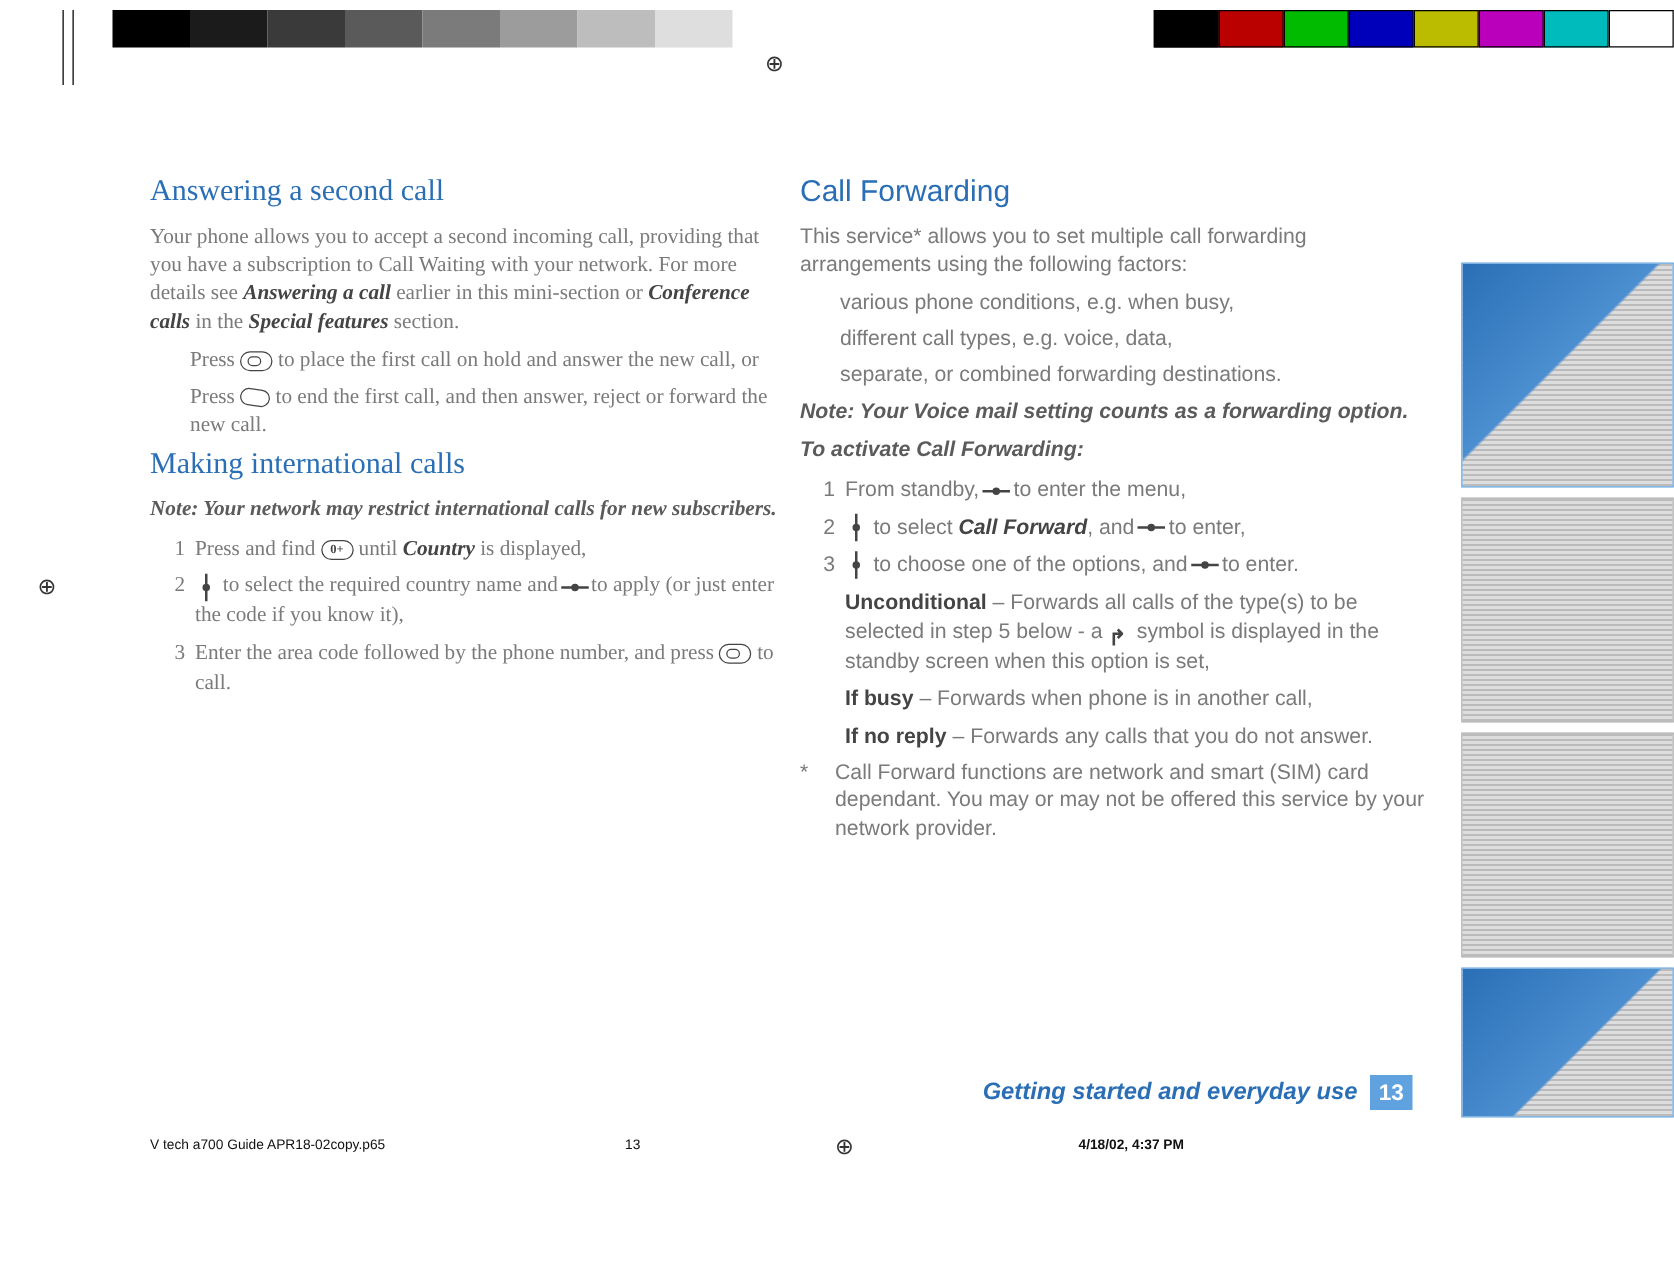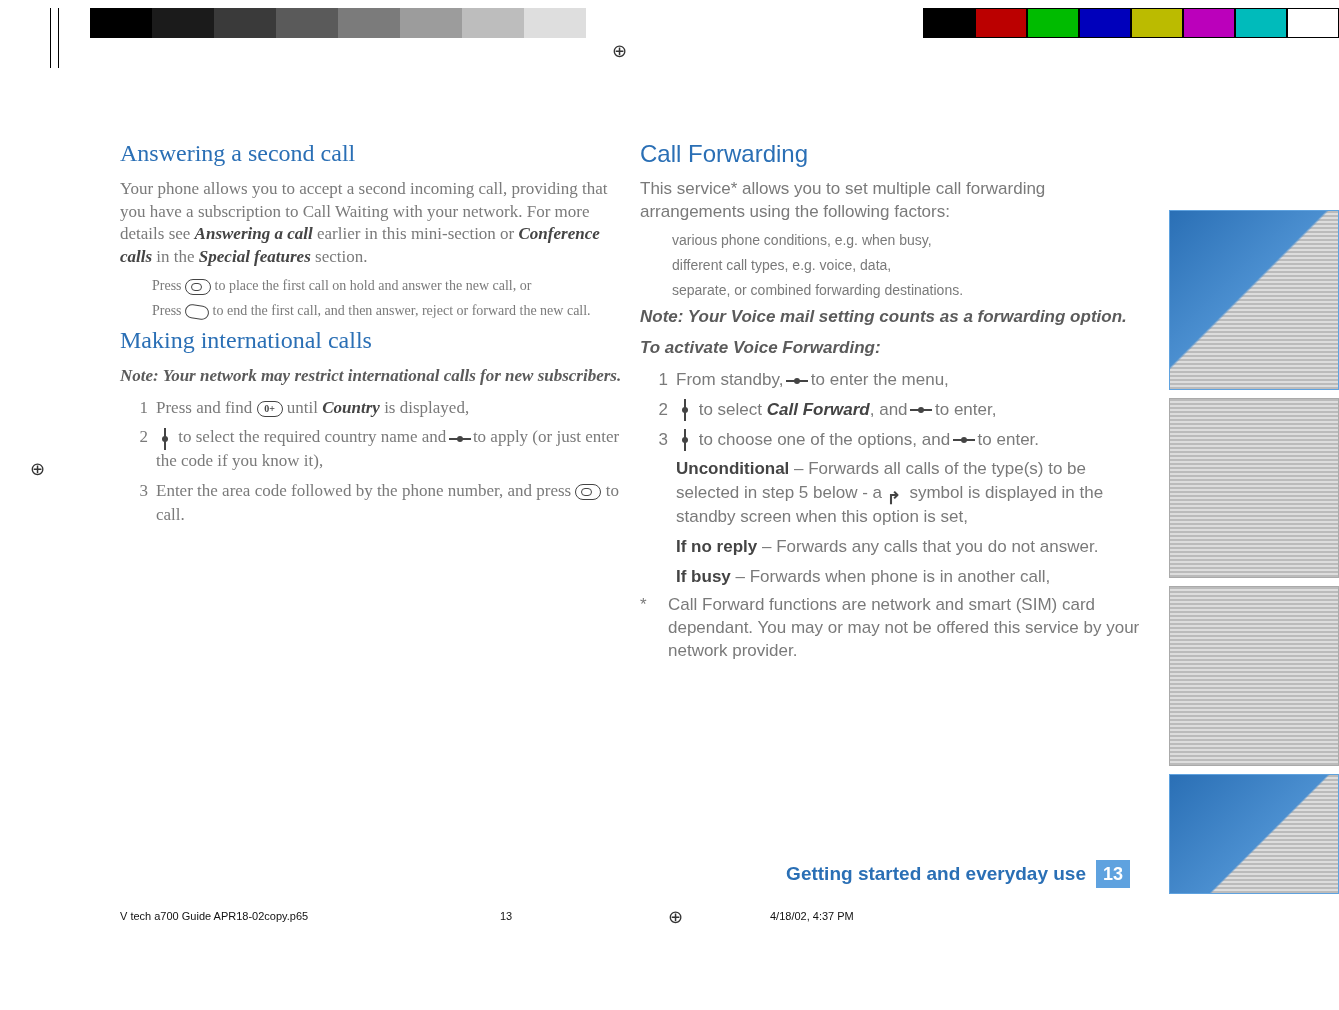--- a/index.html
+++ b/index.html
@@ -22,21 +22,21 @@
   .col{position:absolute;top:0;width:505px;}
   .col.left{left:0;font-family:Liberation Serif, serif;}
   .col.right{left:520px;}
 
   h2{color:#2a6fb5;font-size:24px;font-weight:400;margin:0 0 10px 0;line-height:1.15;}
   p{margin:0 0 8px 0;font-size:17px;line-height:1.35;}
   .xref{font-style:italic;color:#444;font-weight:700;}
   .sub{font-size:17px;font-style:italic;color:#5b5b5b;margin-top:4px;font-weight:700;}
 
   ul.plain{list-style:none;margin:4px 0 6px 0;padding:0 0 0 32px;}
-  ul.plain>li{font-size:14px;line-height:1.35;margin-bottom:6px;}
+  ul.plain>li{font-size:17px;line-height:1.35;margin-bottom:6px;}
 
   ol.steps{list-style:none;margin:4px 0 6px 0;padding:0 0 0 0;}
   ol.steps>li{font-size:17px;line-height:1.4;margin-bottom:6px;padding-left:36px;position:relative;}
   ol.steps>li>.num{position:absolute;left:8px;top:0;width:20px;text-align:right;}
 
   .opt{margin-left:36px;font-size:17px;line-height:1.4;margin-bottom:6px;}
   .opt .t{font-weight:700;color:#444;}
 
   .star-note{display:flex;gap:10px;font-size:17px;line-height:1.35;margin-top:6px;}
   .star-note .s{flex:0 0 18px;}
@@ -51,27 +51,27 @@
   .ic.key0{width:26px;height:16px;border:1.5px solid #444;border-radius:10px;position:relative;font-size:10px;text-align:center;line-height:14px;color:#444;font-weight:700;}
   .ic.nav{width:18px;height:18px;position:relative;}
   .ic.nav::before{content:"";position:absolute;left:6px;top:6px;width:6px;height:6px;background:#444;border-radius:50%;}
   .ic.nav.h::after{content:"";position:absolute;left:-2px;top:8px;width:22px;height:2px;background:#444;}
   .ic.nav.v::after{content:"";position:absolute;left:8px;top:-2px;width:2px;height:22px;background:#444;}
   .ic.fwd{width:18px;height:14px;}
   .ic.fwd::before{content:"↱";color:#444;font-weight:700;}
 
   
   .footer-band{position:absolute;left:120px;width:1010px;top:860px;height:28px;display:flex;align-items:center;}
-  .footer-band .label{flex:1;text-align:right;color:#2a6fb5;font-weight:700;font-size:19px;}
+  .footer-band .label{flex:1;text-align:right;color:#2a6fb5;font-weight:700;font-style:italic;font-size:19px;}
   .footer-band .chip{width:34px;height:28px;background:#5fa2df;color:#fff;font-weight:700;font-size:18px;display:flex;align-items:center;justify-content:center;margin-left:10px;}
 
   .print-footer{position:absolute;left:120px;top:910px;width:1040px;display:flex;color:#111;font-size:11px;}
   .print-footer div{flex:1;}
   .print-footer .c{text-align:center;}
-  .print-footer .r{text-align:left;padding-right:120px;}
+  .print-footer .r{text-align:center;padding-right:120px;font-weight:bold;}
 
   
   .tabs{position:absolute;right:0;top:210px;width:170px;}
   .tab{height:180px;border:1px solid #aaa;margin-bottom:8px;background:repeating-linear-gradient(0deg,#bbb 0 2px,#ddd 2px 4px);position:relative;overflow:hidden;}
   .tab.sel{border:1px solid #5fa2df;}
   .tab .wedge{position:absolute;inset:0;}
   .tab.sel .wedge{background:linear-gradient(135deg,#2a6fb5 0%,#4b8fd0 45%,transparent 46%);}
   .tabs .tab:nth-child(4){height:120px;}
   .tab:nth-child(4) .wedge{background:linear-gradient(135deg,#2a6fb5 0%,#4b8fd0 55%,transparent 56%);}
 </style>
@@ -138,35 +138,35 @@
 
   <div class="col right">
     <h2>Call  Forwarding</h2>
     <p>This service* allows you to set multiple call forwarding arrangements using the following factors:</p>
     <ul class="plain">
       <li>various phone conditions, e.g. when busy,</li>
       <li>different call types, e.g. voice, data,</li>
       <li>separate, or combined forwarding destinations.</li>
     </ul>
     <p class="sub" style="font-weight:700">Note: Your Voice mail setting counts as a forwarding option.</p>
-    <p class="sub">To activate Voice Forwarding:</p>
+    <p class="sub">To activate Call Forwarding:</p>
     <ol class="steps">
       <li><span class="num">1</span>
         <span>From standby, </span><span class="ic nav h"></span><span> to enter the menu,</span>
       </li>
       <li><span class="num">2</span>
         <span class="ic nav v"></span><span> to select </span><span class="xref">Call Forward</span><span>, and </span><span class="ic nav h"></span><span> to enter,</span>
       </li>
       <li><span class="num">3</span>
         <span class="ic nav v"></span><span> to choose one of the options, and </span><span class="ic nav h"></span><span> to enter.</span>
       </li>
     </ol>
     <p class="opt"><span class="t">Unconditional</span><span> –  Forwards all calls of the type(s) to be selected in step 5 below - a </span><span class="ic fwd"></span><span> symbol is displayed in the standby screen when this option is set,</span></p>
+    <p class="opt"><span class="t">If busy</span><span> –  Forwards when phone is in another call,</span></p>
     <p class="opt"><span class="t">If no reply</span><span> –  Forwards any calls that you do not answer.</span></p>
-    <p class="opt"><span class="t">If busy</span><span> –  Forwards when phone is in another call,</span></p>
 
     <div class="star-note">
       <div class="s">*</div>
       <div>Call Forward functions are network and smart (SIM) card dependant. You may or may not be offered this service by your network provider.</div>
     </div>
   </div>
 </div>
 
 <div class="footer-band">
   <div class="label">Getting started and everyday use</div>

